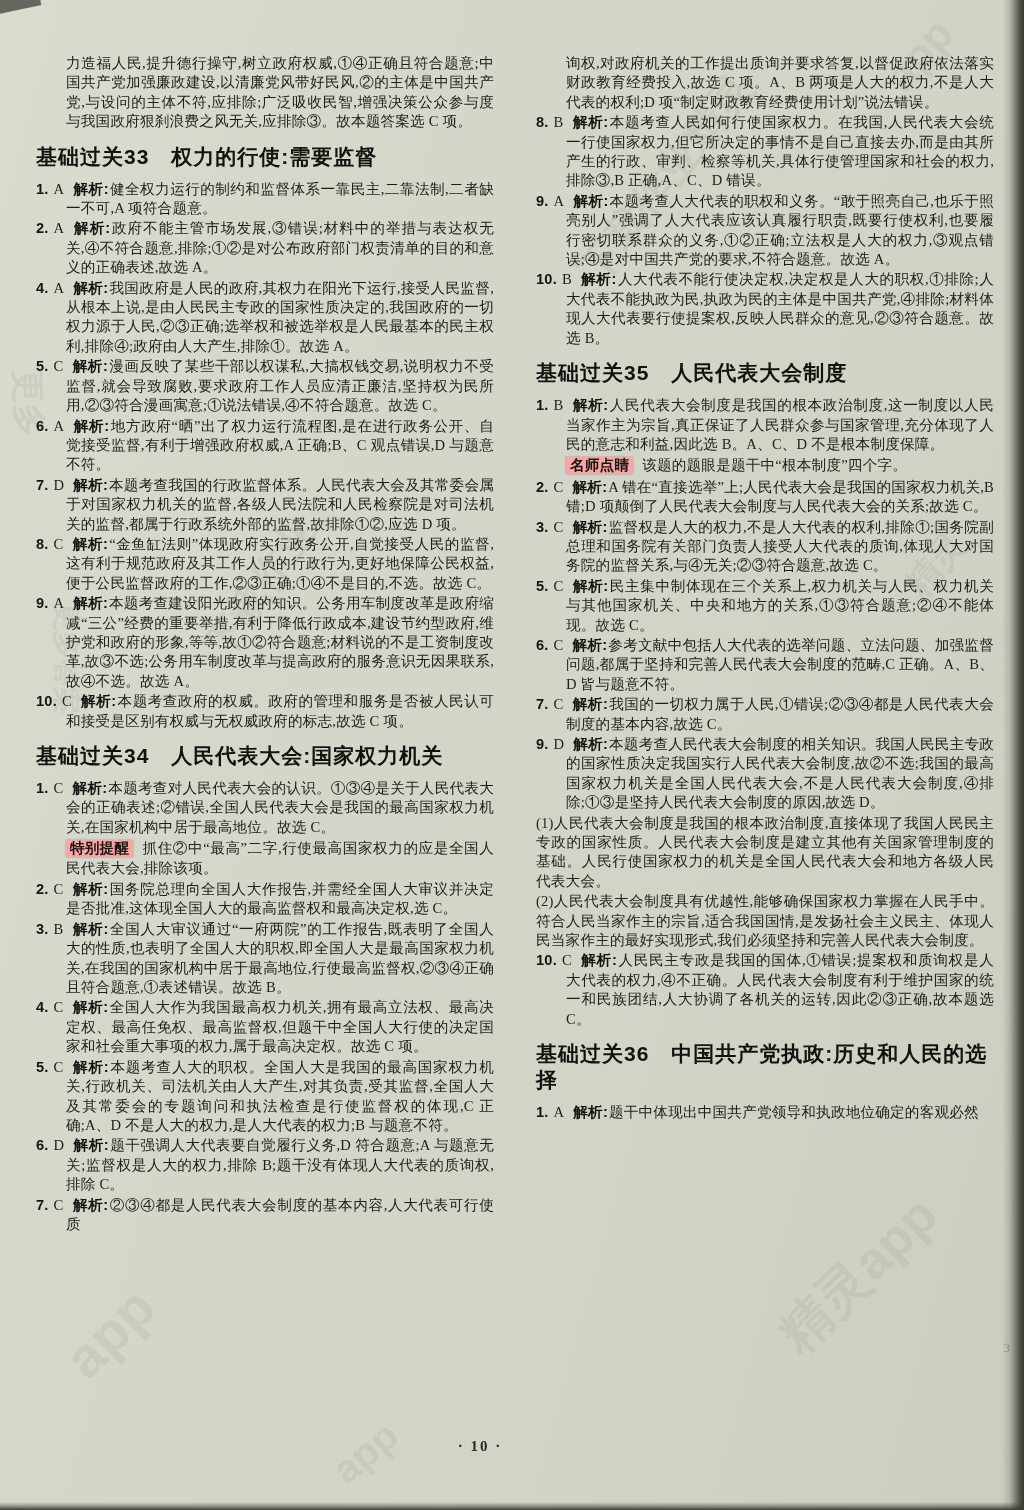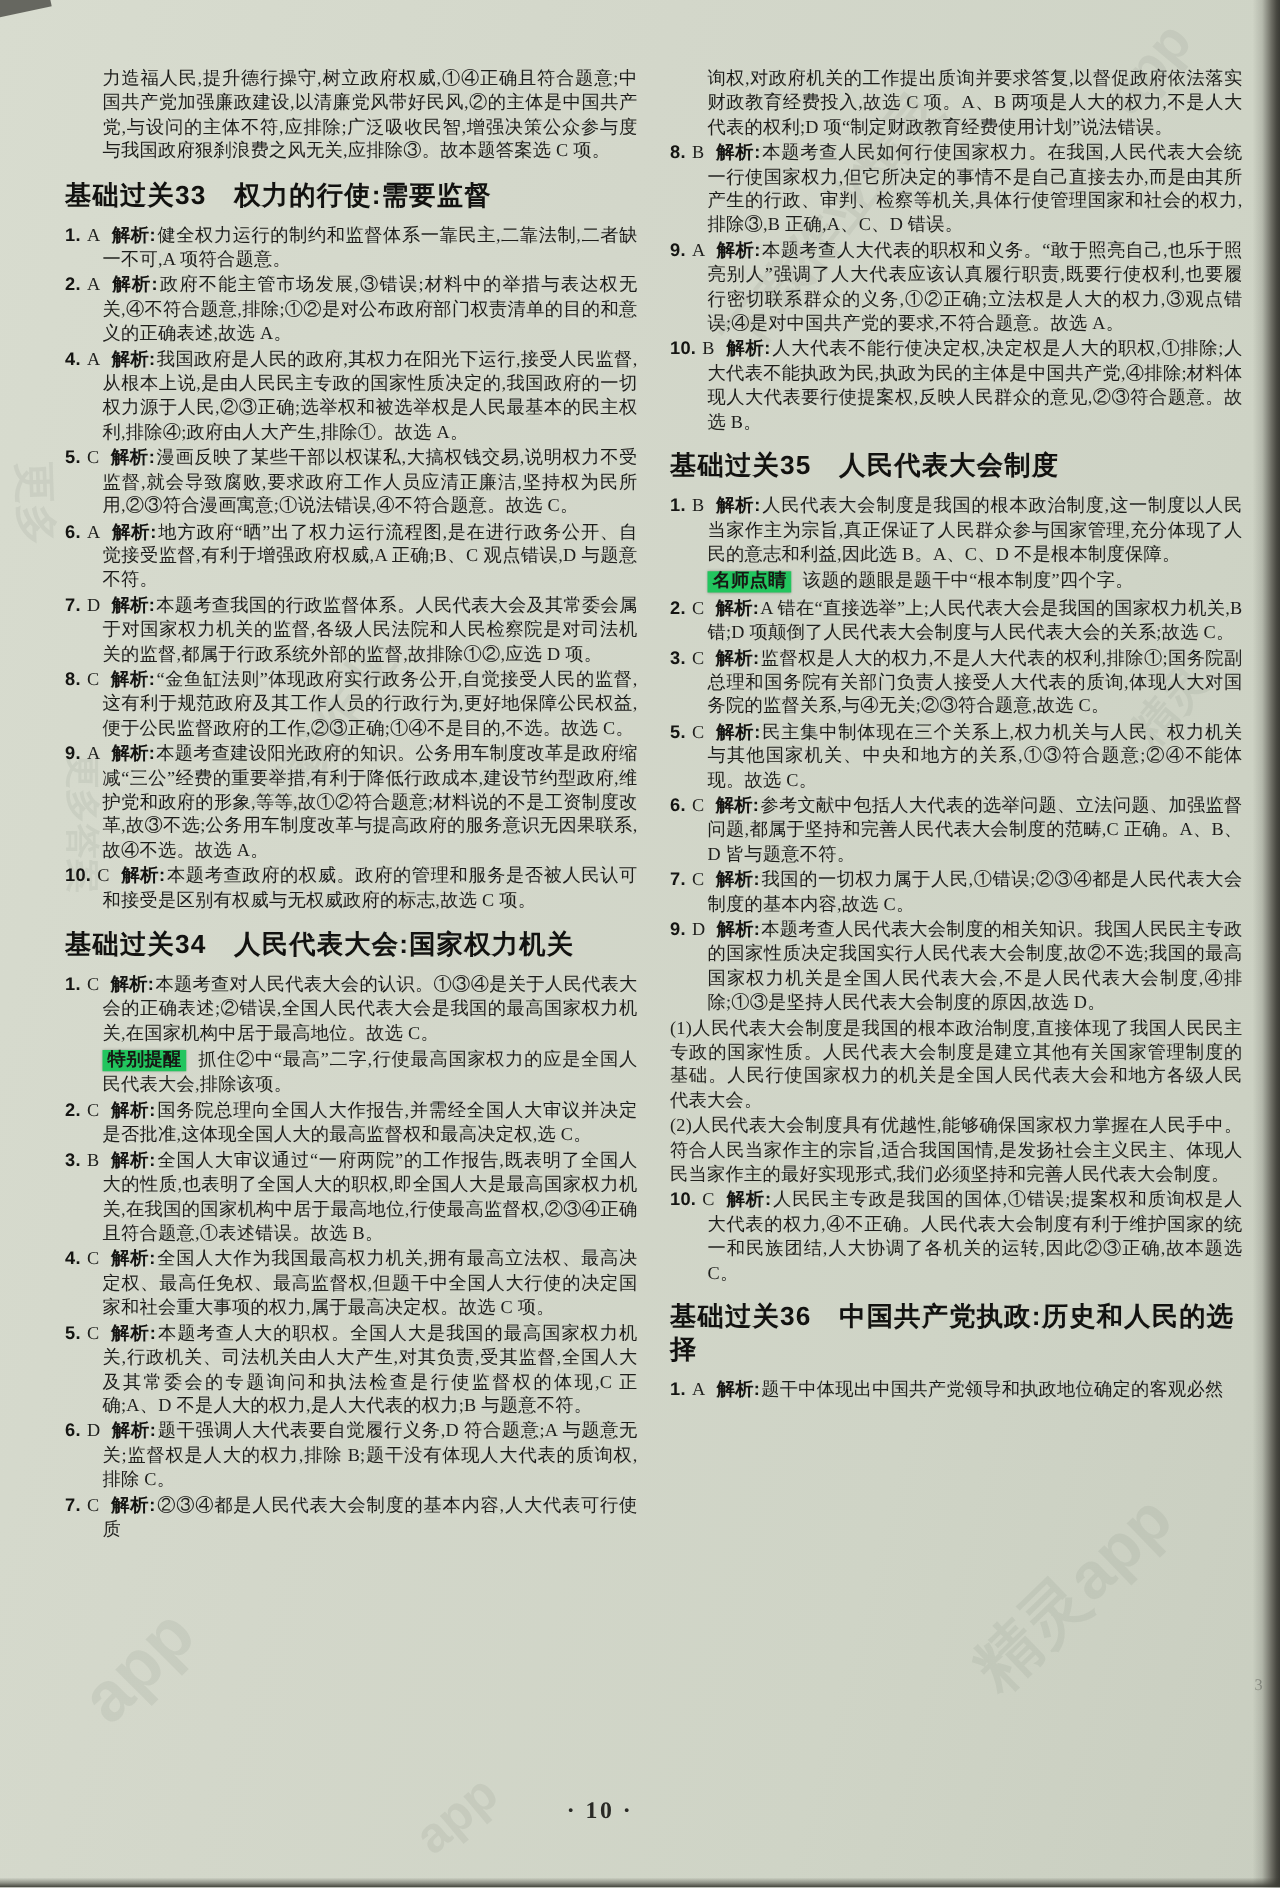--- a/index.html
+++ b/index.html
@@ -8,46 +8,46 @@
     background:linear-gradient(105deg,#d8dccf 0%,#d3d7ca 38%,#cfd4c6 72%,#c9cec0 100%);
     font-family:"Liberation Serif","DejaVu Serif",serif;
     color:#1d1d1b;
     -webkit-font-smoothing:antialiased;
   }
   .col{
     position:absolute;top:54px;width:458px;
     font-size:14.6px;line-height:19.4px;text-align:justify;
     letter-spacing:0.2px;
   }
-  #col-left{left:52px;}
+  #col-left{left:36px;}
   #col-right{left:536px;}
   .para{margin:0 0 1px 0;}
   .para.ind{padding-left:30px;}
   .kai{color:#23231f;}
   .sec-header{
     text-align:left;font-weight:bold;font-size:21px;line-height:26px;
     margin:12px 0 10px 0;letter-spacing:1px;color:#121210;
     font-family:"Liberation Sans","DejaVu Sans",sans-serif;
     font-style:normal;
   }
   .item{padding-left:30px;text-indent:-30px;margin:0 0 1px 0;}
   .item .num{font-family:"Liberation Sans","DejaVu Sans",sans-serif;margin-right:5px;color:#141412;}
   .item .ans{margin-right:9px;}
   .item .jx{font-family:"Liberation Sans","DejaVu Sans",sans-serif;margin-right:1px;color:#141412;}
   .note{padding-left:30px;text-indent:0;margin:2px 0 2px 0;}
   .note-label{
-    background:#22c55e;color:#171714;font-weight:bold;
+    background:#fca5a5;color:#171714;font-weight:bold;
     font-family:"Liberation Sans","DejaVu Sans",sans-serif;
     padding:0 4px;margin-right:9px;display:inline-block;line-height:17px;
     box-shadow:0 0 2px rgba(70,72,60,0.45);
   }
   .note-title{color:#1b1b18;}
   .page-number{
     position:absolute;left:0;top:1438px;width:960px;text-align:center;
-    font-weight:bold;font-size:19px;color:#2a2a26;letter-spacing:2px;
+    font-weight:bold;font-size:15px;color:#2a2a26;letter-spacing:2px;
   }
   .edge-right{
     position:absolute;top:0;right:0;width:22px;height:100%;
     background:linear-gradient(to right,rgba(60,60,54,0) 0%,rgba(60,60,54,0.18) 35%,#6a6a61 70%,#474740 88%,#3a3a34 100%);
   }
   .edge-bottom{
     position:absolute;left:0;bottom:0;width:100%;height:8px;
     background:linear-gradient(to bottom,rgba(55,56,48,0) 0%,rgba(55,56,48,0.45) 55%,#3c3d35 100%);
   }
   .corner-mark{

